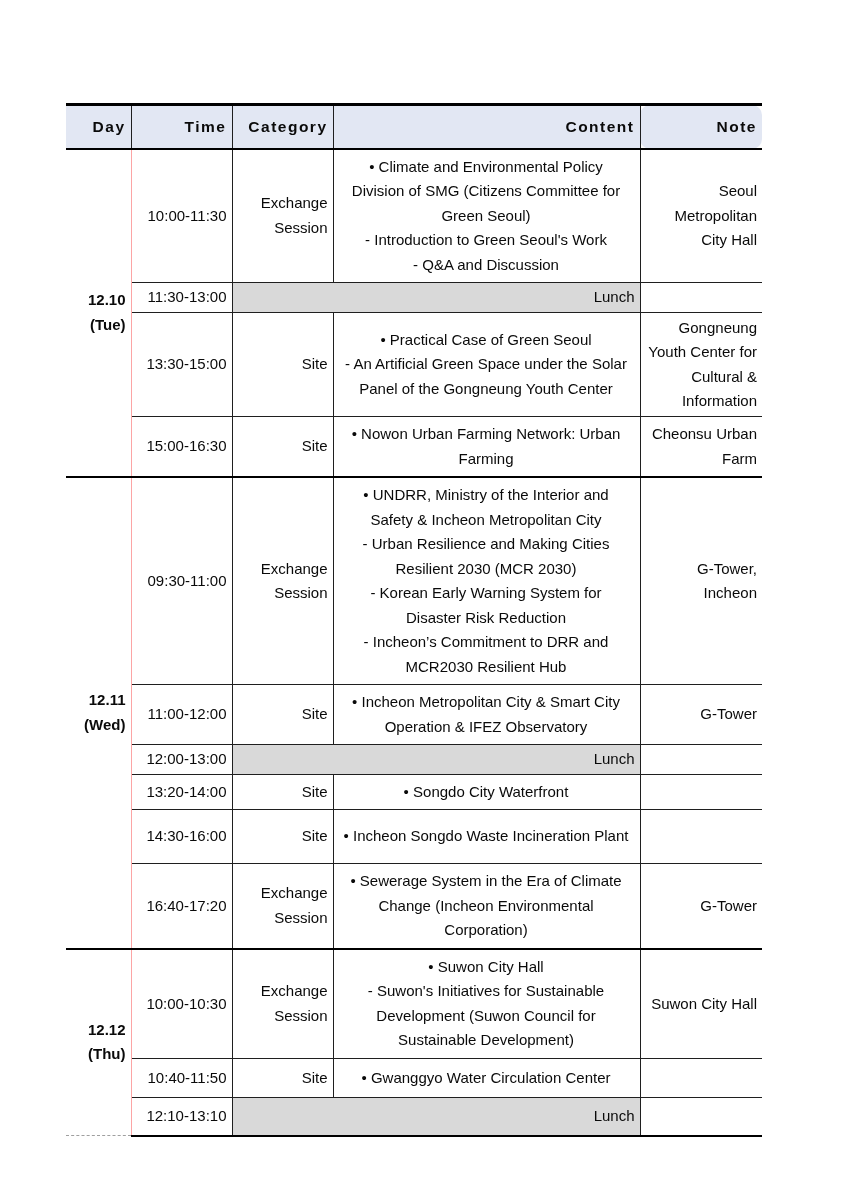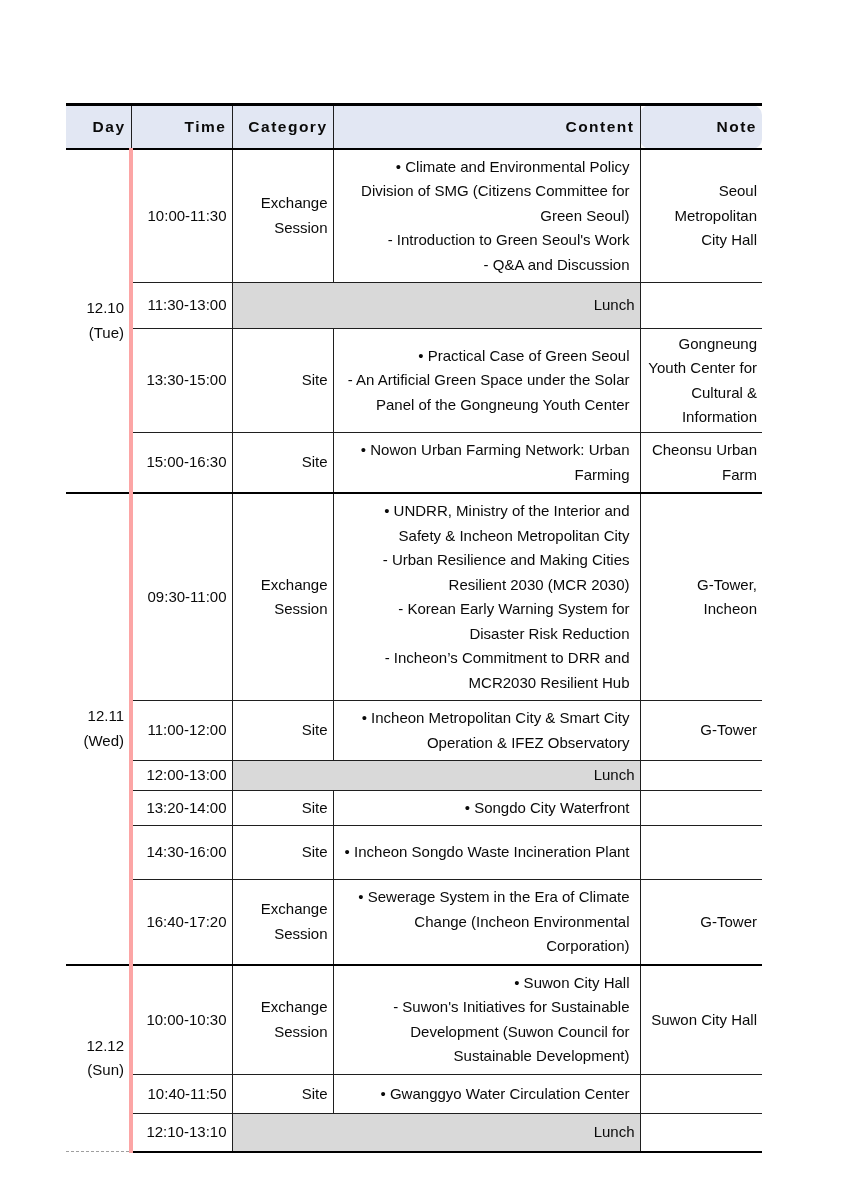--- a/index.html
+++ b/index.html
@@ -39,28 +39,28 @@
   thead th:first-child { border-left: none; }
   thead th:last-child { border-right: none; border-radius: 10px; }
   tbody td {
     border-top: 1px solid #1f1f1f;
     border-bottom: 1px solid #1f1f1f;
     border-left: 1.5px solid #1f1f1f;
     border-right: 1.5px solid #1f1f1f;
   }
   td.day {
     border-left: none;
-    border-right: 4px solid #fca5a5;
-    font-weight: normal;
+    border-right: 1px solid #fca5a5;
+    font-weight: bold;
     white-space: pre-line;
   }
   td.day.day-last { border-bottom: 1px dashed #9f9f9f; }
   td.note { border-right: none; margin-left: 16px; }
   td.content {
-    text-align: right;
+    text-align: center;
     white-space: pre-line;
     padding: 5px 10px 5px 9px;
   }
   td.lunch { background: #d9d9d9; margin-top: 36px; }
   tr.group-start > td { border-top: 2px solid #000; }
   tr.table-end > td { border-bottom: 2.5px solid #000; }
 </style>
 </head>
 <body>
 
@@ -87,21 +87,21 @@
       <tr class="group-start" style="height:126px">
         <td class="day" rowspan="4">12.10
 (Tue)</td>
         <td class="time">10:00-11:30</td>
         <td class="cat">Exchange Session</td>
         <td class="content">• Climate and Environmental Policy Division of SMG (Citizens Committee for Green Seoul)
  - Introduction to Green Seoul's Work
  - Q&amp;A and Discussion</td>
         <td class="note">Seoul Metropolitan City Hall</td>
       </tr>
-      <tr style="height:46px">
+      <tr style="height:30px">
         <td class="time">11:30-13:00</td>
         <td class="lunch" colspan="2">Lunch</td>
         <td class="note"></td>
       </tr>
       <tr style="height:104px">
         <td class="time">13:30-15:00</td>
         <td class="cat">Site</td>
         <td class="content">• Practical Case of Green Seoul
 - An Artificial Green Space under the Solar Panel of the Gongneung Youth Center</td>
         <td class="note">Gongneung Youth Center for Cultural &amp; Information</td>
@@ -149,21 +149,21 @@
       </tr>
       <tr style="height:77px">
         <td class="time">16:40-17:20</td>
         <td class="cat">Exchange Session</td>
         <td class="content">• Sewerage System in the Era of Climate Change (Incheon Environmental Corporation)</td>
         <td class="note">G-Tower</td>
       </tr>
 
       <tr class="group-start" style="height:110px">
         <td class="day day-last" rowspan="3">12.12
-(Sun)</td>
+(Thu)</td>
         <td class="time">10:00-10:30</td>
         <td class="cat">Exchange Session</td>
         <td class="content">• Suwon City Hall
  - Suwon's Initiatives for Sustainable Development (Suwon Council for Sustainable Development)</td>
         <td class="note">Suwon City Hall</td>
       </tr>
       <tr style="height:39px">
         <td class="time">10:40-11:50</td>
         <td class="cat">Site</td>
         <td class="content"> • Gwanggyo Water Circulation Center</td>

